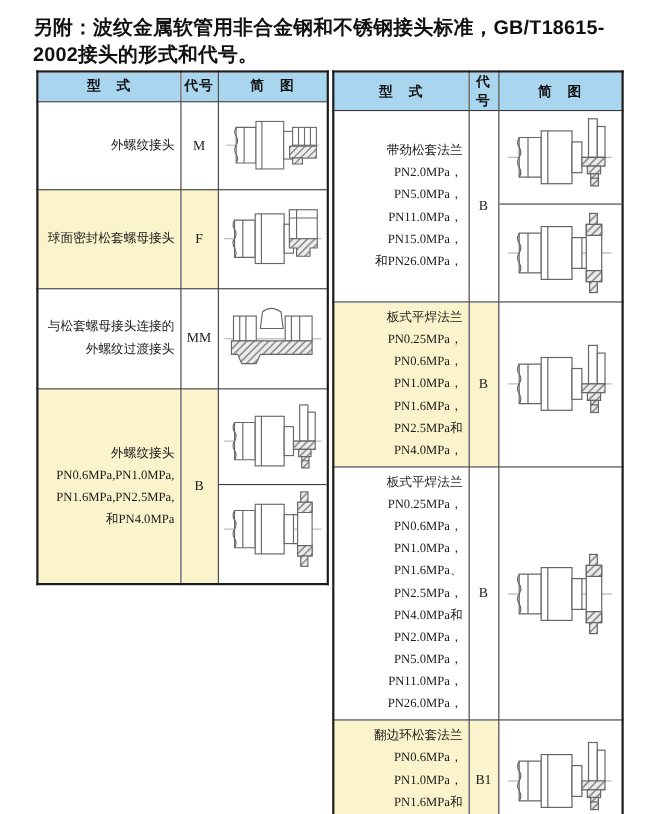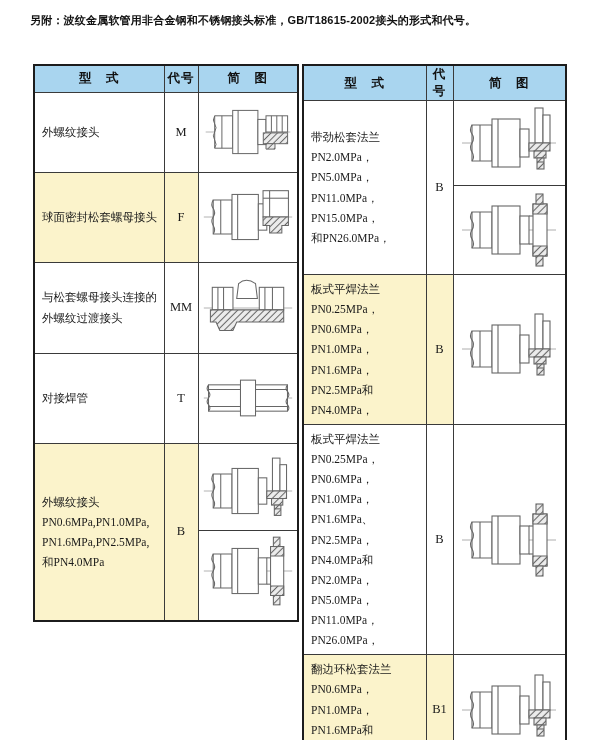--- a/index.html
+++ b/index.html
@@ -3,35 +3,35 @@
 <meta charset="utf-8">
 <style>
   html,body{margin:0;padding:0;background:#ffffff;}
   body{
     width:600px;height:740px;position:relative;overflow:hidden;
     font-family:"Liberation Serif","DejaVu Serif",serif;color:#1a1a1a;
   }
   .title{
     position:absolute;left:30px;top:13px;width:560px;
     font-family:"Liberation Sans","DejaVu Sans",sans-serif;
-    font-size:11px;font-weight:bold;color:#111;letter-spacing:0.2px;
+    font-size:18px;font-weight:bold;color:#111;letter-spacing:0.2px;
   }
   table.tbl{
     border-collapse:collapse;table-layout:fixed;position:absolute;top:64px;
     background:#fff;border:2px solid #1c1c1c;
   }
   #left-tbl{left:33px;width:264px;}
   #right-tbl{left:302px;width:263px;}
   .tbl td,.tbl th{border:1px solid #3a3a3a;padding:0;vertical-align:middle;overflow:hidden;}
   .tbl th{
     background:#a9d5ef;font-size:12.5px;font-weight:bold;color:#111;
     text-align:center;letter-spacing:1px;
   }
   td.type{
-    font-size:11.5px;line-height:1.75;text-align:left;padding:4px 5px 4px 7px;
+    font-size:11.5px;line-height:1.75;text-align:right;padding:4px 5px 4px 7px;
     white-space:pre-line;
   }
   td.code{font-size:12.5px;text-align:center;}
   td.sketch{text-align:center;}
   tr.hl td{background:#fbf3cb;margin-top:16px;}
   td.sketch{background:#ffffff !important;}
   tr.hl td.sketch{background:#ffffff !important;}
   .subwrap{display:flex;flex-direction:column;width:100%;height:100%;}
   .sub{flex:1;display:flex;align-items:center;justify-content:center;}
   .sub + .sub{border-top:1px solid #3a3a3a;}
@@ -152,39 +152,20 @@
           <rect x="62" y="18" width="26" height="24" fill="#fff"></rect>
           <line x1="68" y1="18" x2="68" y2="42"></line>
                 <line x1="76" y1="18" x2="76" y2="42"></line>
           <path d="M40 14 q8 -7 18 0 l2 16 h-22 z" fill="#fff"></path>
           <path d="M10 42 h78 v13 h-50 l-4 9 h-14 l-4 -9 h-6 z" fill="url(#hat)"></path>
         </g>
       </svg>
           </div>
     </td>
   </tr>
-  <tr style="height:90px">
-    <td class="type">对接焊管</td>
-    <td class="code">T</td>
-    <td class="sketch">
-      <div class="dgc">
-            <svg class="dg" width="94" height="78" viewBox="0 0 100 80">
-        <use href="#axis"></use>
-        <g stroke="#666" stroke-width="1.1">
-          <rect x="8" y="26" width="84" height="28" fill="#fff"></rect>
-          <line x1="8" y1="31" x2="92" y2="31"></line>
-          <line x1="8" y1="49" x2="92" y2="49"></line>
-          <path d="M8 26 q-3 4 0 7 q3 4 0 7 q-3 4 0 7 q3 4 0 7" fill="none"></path>
-          <path d="M92 26 q-3 4 0 7 q3 4 0 7 q-3 4 0 7 q3 4 0 7" fill="none"></path>
-          <rect x="42" y="21" width="16" height="38" fill="#fff"></rect>
-        </g>
-      </svg>
-          </div>
-    </td>
-  </tr>
   <tr style="height:178px" class="hl">
     <td class="type">外螺纹接头
 PN0.6MPa,PN1.0MPa,
 PN1.6MPa,PN2.5MPa,
 和PN4.0MPa</td>
     <td class="code">B</td>
     <td class="sketch">
       <div class="subwrap">
         <div class="sub">
               <svg class="dg" width="94" height="78" viewBox="0 0 100 80">

